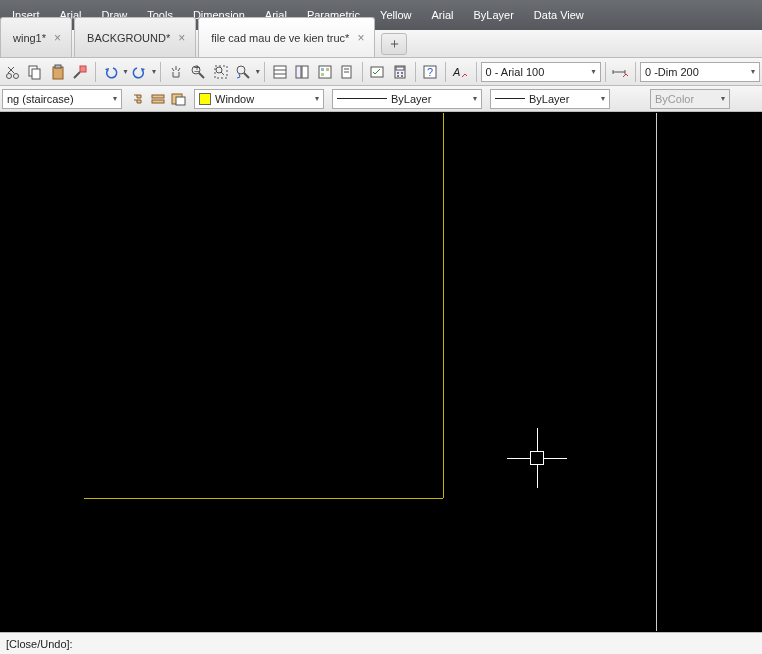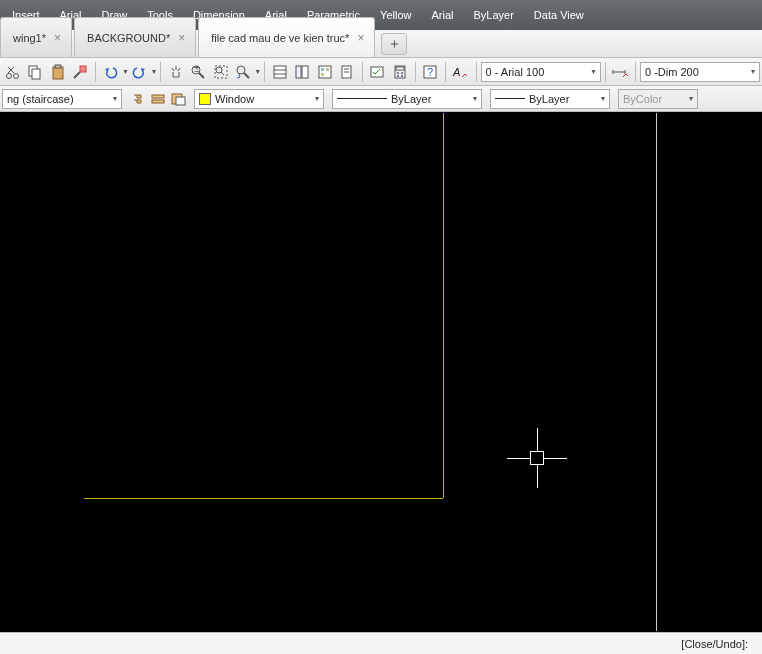--- a/index.html
+++ b/index.html
@@ -40,24 +40,24 @@
 .guide-line { position: absolute; background: #ccc; }
 
 
 .crosshair { position: absolute; pointer-events: none; }
 .crosshair .h, .crosshair .v { position: absolute; background: #fff; }
 .crosshair .h { height: 1px; width: 60px; left: -30px; top: 0; }
 .crosshair .v { width: 1px; height: 60px; top: -30px; left: 0; }
 .crosshair .box { position: absolute; width: 14px; height: 14px; border: 1px solid #fff; left: -7px; top: -7px; background: #000; }
 
 
-.cmdline { background: #f5f5f5; border-top: 1px solid #bbb; height: 22px; display: flex; align-items: center; padding: 0 14px; font-family: Consolas, 'Courier New', monospace; font-size: 12px; color: #222; justify-content: flex-end; }
+.cmdline { background: #f5f5f5; border-top: 1px solid #bbb; height: 22px; display: flex; align-items: center; padding: 0 6px; font-family: Consolas, 'Courier New', monospace; font-size: 12px; color: #222; }
 
 svg { display: block; }
-.disabled { color: #999; }
+.disabled { color: #999; margin-left: 32px; }
 </style>
 </head>
 <body>
 
 <div class="menubar">
   <div class="item">Insert</div>
   <div class="item">Arial</div>
   <div class="item">Draw</div>
   <div class="item">Tools</div>
   <div class="item">Dimension</div>

